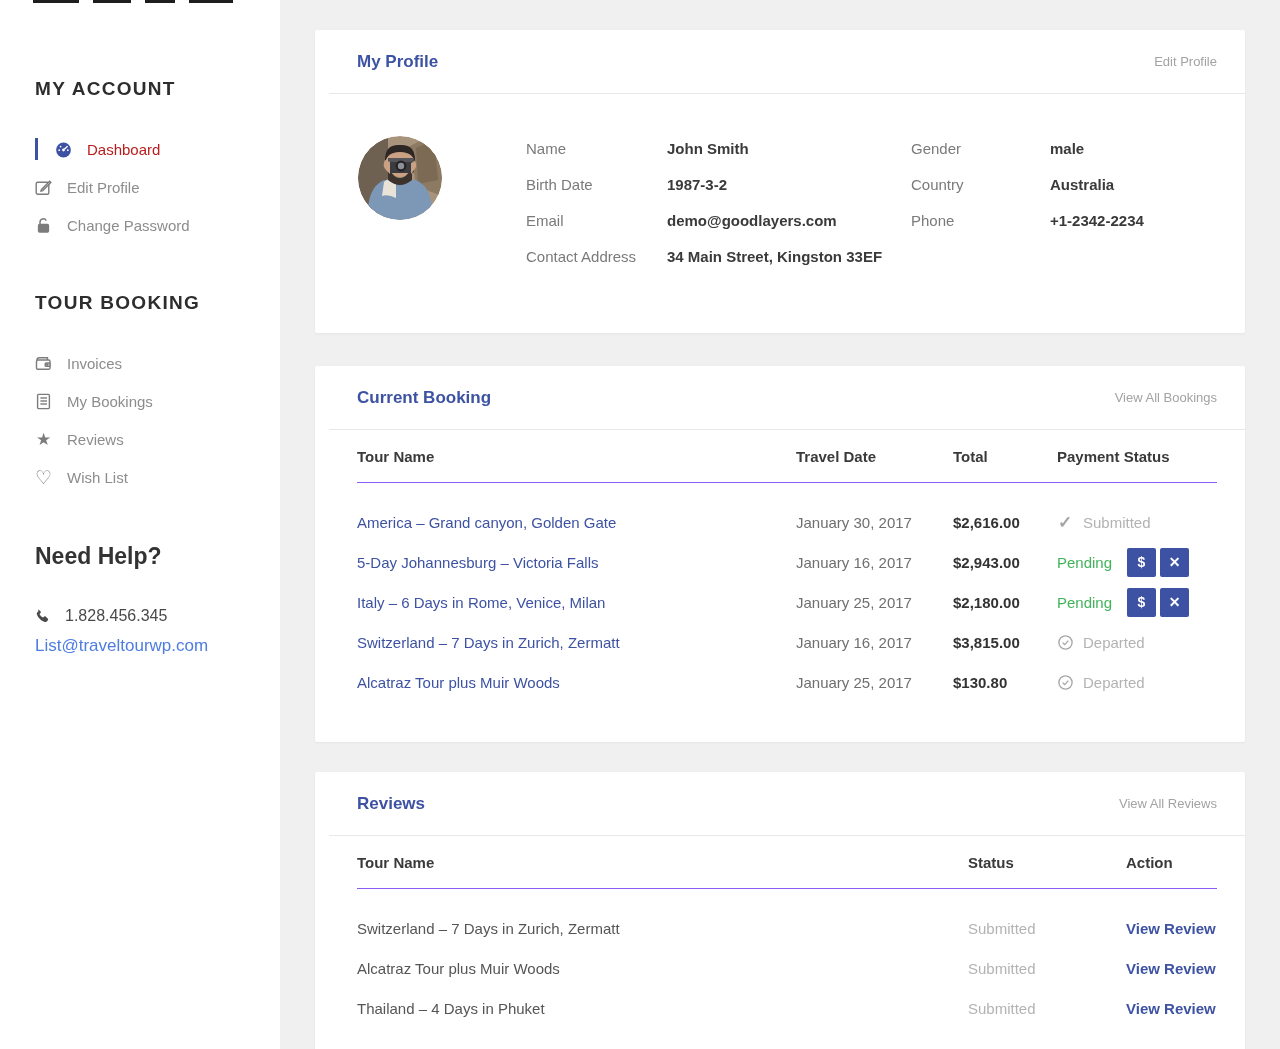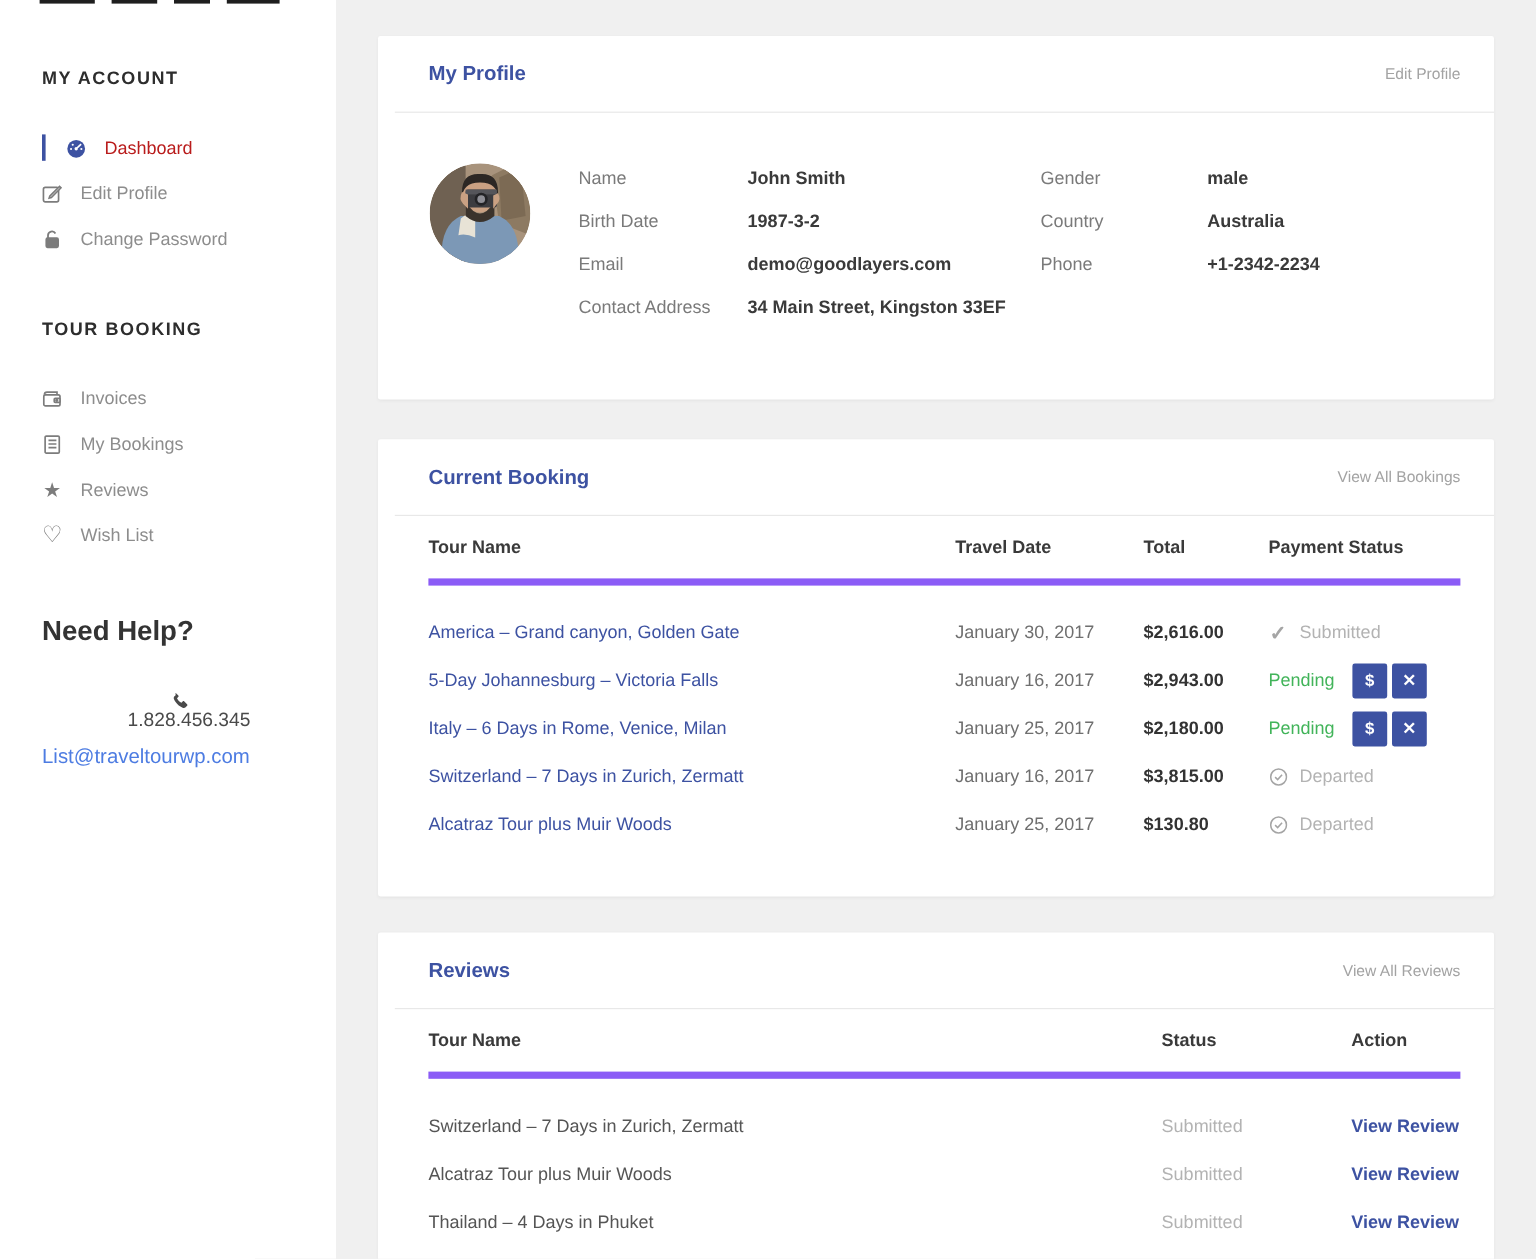--- a/index.html
+++ b/index.html
@@ -11,68 +11,68 @@
     color:#3a3a3a;
   }
 
   
   .sidebar { width:280px; min-width:280px; background:#ffffff; height:100%; position:relative; }
   .logo-cut { position:absolute; top:0; left:33px; height:3px; display:flex; gap:14px; }
   .logo-cut i { display:block; height:3px; background:#1e1e1e; }
   .logo-cut i:nth-child(1){ width:46px; } .logo-cut i:nth-child(2){ width:38px; } .logo-cut i:nth-child(3){ width:30px; } .logo-cut i:nth-child(4){ width:44px; }
 
   .side-heading {
-    margin:57px 0 0 35px; font-size:15px; font-weight:bold; letter-spacing:1.3px;
+    margin:78px 0 0 35px; font-size:19px; font-weight:bold; letter-spacing:1.3px;
     color:#2d2d2d;
   }
   .nav-group { margin-top:30px; }
   .nav-item {
     display:flex; align-items:center; height:38px; padding-left:35px;
     font-size:15px; color:#8d8d8d; cursor:pointer;
   }
   .nav-item .nico { width:17px; height:17px; margin-right:15px; display:flex; align-items:center; justify-content:center; color:#7c7c7c; }
   .nav-item.active { color:#b91c1c; position:relative; }
   .nav-item.active .nico { color:#3d52a2; margin-left:20px; }
   .nav-item.active .abar { position:absolute; left:35px; top:8px; width:3px; height:22px; background:#3d52a2; }
   .glyph-ic { font-size:17px; line-height:1; }
   .divider { height:1px; background:#ececec; width:100%; }
   .signout-wrap { margin-top:52px; }
   .signout-row { height:50px; }
   .help-heading { margin:47px 0 0 35px; font-size:23px; font-weight:bold; color:#333333; }
-  .help-phone { display:flex; align-items:center; margin:37px 0 0 35px; font-size:16px; color:#4a4a4a;flex-direction:column; }
+  .help-phone { display:flex; align-items:center; margin:37px 0 0 35px; font-size:16px; color:#4a4a4a; }
   .help-phone .nico { width:16px; height:16px; margin-right:14px; color:#4a4a4a; }
   .help-email { margin:11px 0 0 35px; font-size:17px; color:#4d7ce2; cursor:pointer; }
 
   
   .main { flex:1; padding:30px 35px 0 35px; background:#f0f0f0; }
   .card { background:#ffffff; border-radius:2px; box-shadow:0 1px 3px rgba(0,0,0,0.05);padding-left:14px; }
   .card-head {
     display:flex; justify-content:space-between; align-items:center;
     height:64px; padding:0 28px; border-bottom:1px solid #e8e8e8;
   }
   .card-title { font-size:17px; font-weight:bold; color:#3d52a2; }
   .card-action { font-size:13px; color:#a3a3a3; cursor:pointer; }
 
   
-  .profile-body { display:flex; padding:42px 28px 50px 29px; }
+  .profile-body { display:flex; padding:42px 28px 50px 29px;gap:44px; }
   .avatar { width:84px; height:84px; border-radius:50%; overflow:hidden; flex-shrink:0; }
   .pf-cols { display:flex; margin-left:40px; padding-top:3px; }
   .pf-col-l { width:385px; }
   .pf-row { display:flex; margin-bottom:16px; line-height:20px; }
   .pf-label { font-size:15px; color:#7a7a7a; }
   .pf-col-l .pf-label { width:141px; }
   .pf-col-r .pf-label { width:139px; }
   .pf-value { font-size:15px; font-weight:bold; color:#3a3a3a; }
 
   
   .tbl { padding:0 28px 0 28px; }
   .tbl-head, .tbl-row { display:grid; align-items:center; }
   .bk-grid { grid-template-columns:439px 157px 104px 1fr; }
   .rv-grid { grid-template-columns:611px 158px 1fr; }
-  .tbl-head { padding:18px 0 17px 0; border-bottom:6px solid #8b5cf6; font-size:15px; font-weight:bold; color:#3a3a3a; }
+  .tbl-head { padding:18px 0 17px 0; border-bottom:1px solid #8b5cf6; font-size:15px; font-weight:bold; color:#3a3a3a; }
   .tbl-body { padding:19px 0 0 0; }
   .tbl-row { height:40px; font-size:15px; }
   .tour-link { color:#3d52a2; cursor:pointer; }
   .tour-plain { color:#555555; }
   .bk-date { color:#6f6f6f; }
   .bk-total { font-weight:bold; color:#333333; }
   .st { display:flex; align-items:center; color:#b3b3b3; }
   .st .stico { width:16px; height:16px; margin-right:10px; display:flex; align-items:center; justify-content:center; color:#a5a5a5; }
   .pending-label { color:#42b45a; width:70px; }
   .sq-btn {

